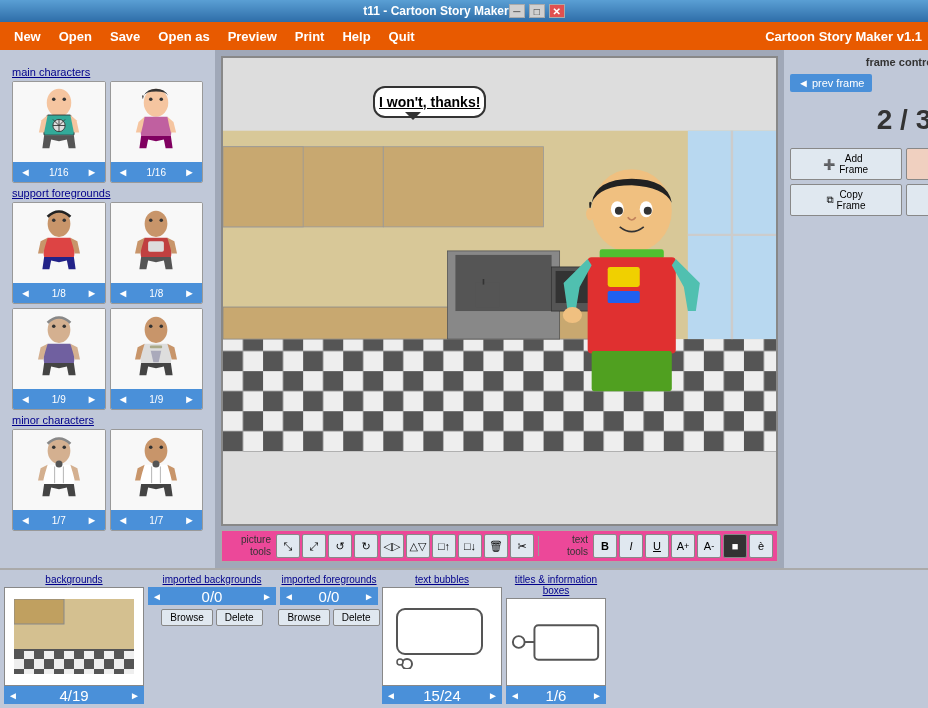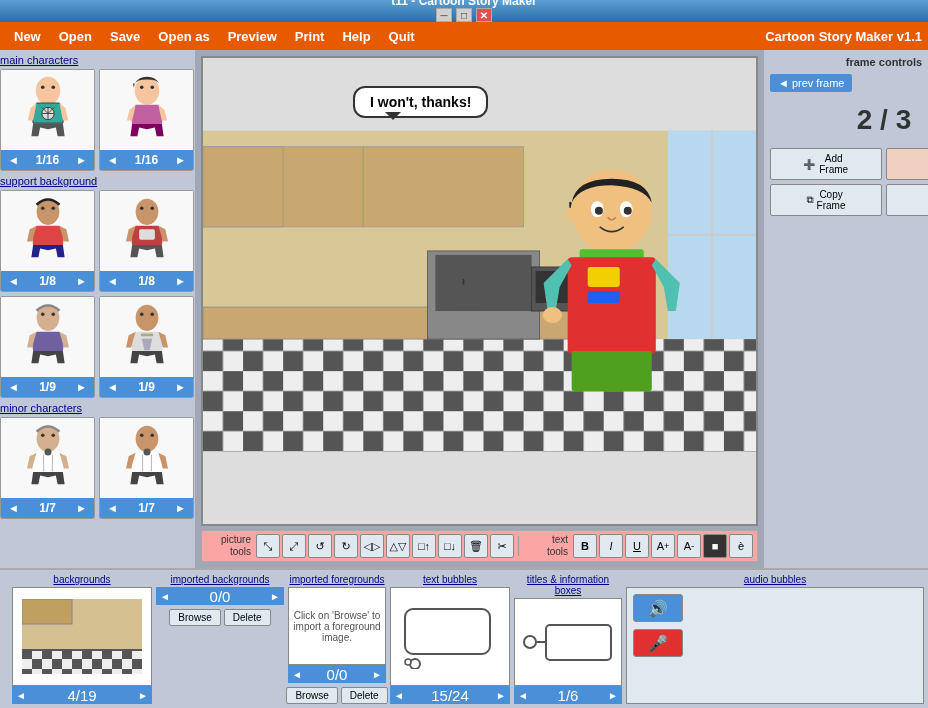--- a/index.html
+++ b/index.html
@@ -6,24 +6,23 @@
     body { width: 928px; height: 708px; overflow: hidden; font-family: Arial, sans-serif; font-size: 12px; background: #d0d0d0; }
 
     
     #titlebar {
       background: linear-gradient(to bottom, #5a9fd4, #2e6da8);
       color: white;
       height: 22px;
       display: flex;
       align-items: center;
       padding: 0 6px;
-      justify-content: flex-end;
+      justify-content: center;
       font-size: 12px;
       font-weight: bold;
-      flex-direction: column;
     }
     #titlebar-controls { display: flex; gap: 4px; }
     .title-btn {
       width: 16px; height: 14px; border: 1px solid #aaa;
       display: flex; align-items: center; justify-content: center;
       font-size: 10px; cursor: pointer; color: #333; font-weight: bold;
     }
     .title-btn.close { background: #e05050; color: white; }
     .title-btn.max { background: #d0d0d0; }
     .title-btn.min { background: #d0d0d0; }
@@ -50,24 +49,24 @@
 
     
     #main-layout {
       display: flex;
       height: calc(708px - 22px - 28px - 140px);
       background: #c8c8c8;
     }
 
     
     #left-panel {
-      width: 195px;
+      width: 215px;
       background: #c0c8d8;
       overflow-y: auto;
-      padding: 0;
+      padding: 12px;
       flex-shrink: 0;
     }
     .char-section-label {
       color: #00008b;
       font-size: 11px;
       text-decoration: underline;
       margin-bottom: 3px;
       margin-top: 4px;
     }
     .char-row {
@@ -98,21 +97,21 @@
       padding: 2px 4px;
       height: 20px;
     }
     .char-nav-btn {
       color: white;
       font-size: 11px;
       cursor: pointer;
       font-weight: bold;
       padding: 0 3px;
     }
-    .char-nav-label { color: white; font-size: 12px; font-weight: bold; }
+    .char-nav-label { color: white; font-size: 10px; }
 
     
     #canvas-area {
       flex: 1;
       display: flex;
       flex-direction: column;
       background: #a0a8b8;
       padding: 6px;
     }
     #story-canvas {
@@ -123,36 +122,37 @@
       overflow: hidden;
     }
     
     .speech-bubble {
       position: absolute;
       top: 30px;
       left: 60px;
       background: white;
       border: 2px solid #333;
       border-radius: 12px;
-      padding: 6px 15px;
+      padding: 6px 4px;
       font-size: 14px;
       font-weight: bold;
+      text-decoration: underline;
     }
     .speech-bubble::after {
       content: '';
       position: absolute;
       bottom: -12px;
       left: 30px;
       border: 8px solid transparent;
       border-top-color: #333;
     }
 
     
     #tools-bar {
-      background: #fca5a5;
+      background: #ec4899;
       border: 1px solid #aaa;
       padding: 3px 4px;
       display: flex;
       align-items: center;
       gap: 2px;
       margin-top: 4px;
     }
     .tool-section-label {
       font-size: 10px;
       color: #333;
@@ -217,21 +217,21 @@
       justify-content: center;
     }
     .frame-action-btn.delete { background: #f0d0c0; }
 
     
     #bottom-area {
       height: 140px;
       background: #c0c8d8;
       display: flex;
       gap: 4px;
-      padding: 4px 4px 4px 12px;
+      padding: 4px 4px 4px 4px;
       border-top: 2px solid #aaa;
     }
     .bottom-section {
       display: flex;
       flex-direction: column;
     }
     .bottom-section-label {
       font-size: 10px;
       color: #00008b;
       text-decoration: underline;
@@ -253,21 +253,21 @@
       justify-content: space-between;
       padding: 2px 4px;
       height: 18px;
     }
     .bottom-nav-btn { color: white; font-size: 10px; cursor: pointer; font-weight: bold; }
     .bottom-nav-label { color: white; font-size: 15px; }
     .section-backgrounds { width: 140px; }
     .section-imported-bg { width: 128px; }
     .section-imported-fg { width: 98px; }
     .section-text-bubbles { width: 120px; justify-content: space-between; }
-    .section-titles { width: 108px; }
+    .section-titles { width: 100px; }
     .section-audio { width: 80px; }
 
     .browse-delete-row {
       display: flex;
       gap: 3px;
       margin-top: 4px;
       justify-content: center;
       align-items: center;
     }
     .small-btn {
@@ -375,21 +375,21 @@
           </svg>
         </div>
         <div class="char-nav">
           <span class="char-nav-btn">◄</span>
           <span class="char-nav-label">1/16</span>
           <span class="char-nav-btn">►</span>
         </div>
       </div>
     </div>
 
-    <div class="char-section-label">support background</div>
+    <div class="char-section-label">support foregrounds</div>
     <div class="char-row">
       <div class="char-card">
         <div class="char-image">
           <svg class="char-svg" viewBox="0 0 70 80">
             <ellipse cx="35" cy="18" rx="13" ry="15" fill="#c8956a"></ellipse>
             <circle cx="29" cy="14" r="2" fill="#333"></circle>
             <circle cx="41" cy="14" r="2" fill="#333"></circle>
             <path d="M22 10 Q28 4 35 4 Q42 4 48 10" fill="none" stroke="#222" stroke-width="3"></path>
             <path d="M22 34 Q15 42 18 56 L52 56 Q55 42 48 34 Z" fill="#d44"></path>
             <path d="M18 56 L16 70 L24 70 L26 60 L35 62 L44 60 L46 70 L54 70 L52 56 Z" fill="#228"></path>
@@ -684,23 +684,20 @@
       <span class="bottom-nav-btn">►</span>
     </div>
     <div class="browse-delete-row">
       <button class="small-btn">Browse</button>
       <button class="small-btn">Delete</button>
     </div>
   </div>
 
   <div class="bottom-section section-imported-fg">
     <div class="bottom-section-label">imported foregrounds</div>
-    <div class="bottom-content">
-      <div class="import-placeholder">Click on 'Browse' to import a foreground image.</div>
-    </div>
     <div class="bottom-nav">
       <span class="bottom-nav-btn">◄</span>
       <span class="bottom-nav-label">0/0</span>
       <span class="bottom-nav-btn">►</span>
     </div>
     <div class="browse-delete-row">
       <button class="small-btn">Browse</button>
       <button class="small-btn">Delete</button>
     </div>
   </div>
@@ -730,21 +727,14 @@
         <rect x="28" y="15" width="65" height="35" rx="4" fill="white" stroke="#555" stroke-width="2"></rect>
       </svg>
     </div>
     <div class="bottom-nav">
       <span class="bottom-nav-btn">◄</span>
       <span class="bottom-nav-label">1/6</span>
       <span class="bottom-nav-btn">►</span>
     </div>
   </div>
 
-  <div class="bottom-section section-audio" style="flex:1;">
-    <div class="bottom-section-label">audio bubbles</div>
-    <div style="display:flex;flex-direction:column;gap:3px;padding:4px;background:#e0e8f0;border:1px solid #888;flex:1;">
-      <div class="audio-btn" style="background:#4a90d9;color:white;">🔊</div>
-      <div class="audio-btn" style="background:#e03030;color:white;">🎤</div>
-    </div>
-  </div>
 
 </div>
 
 </body></html>

